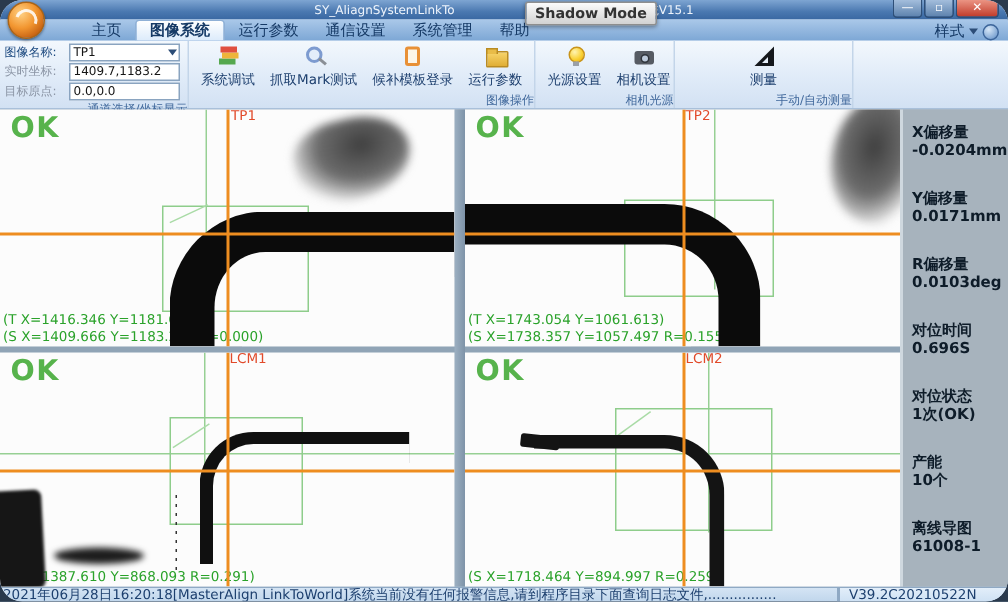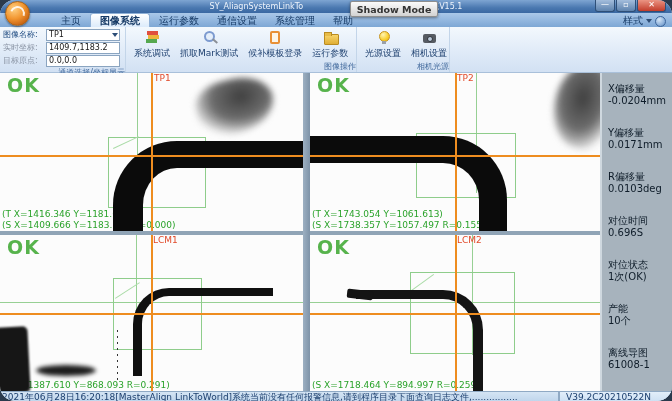--- a/index.html
+++ b/index.html
@@ -103,21 +103,21 @@
   .blk{position:absolute;z-index:2;}
   .blob{position:absolute;z-index:2;}
   .qtext{position:absolute;left:2px;font-size:9px;color:#2aa22a;z-index:1;white-space:nowrap;}
   .speck{position:absolute;z-index:2;width:1px;
       background:repeating-linear-gradient(#333 0 2px,transparent 2px 6px);}
 
   
   .sidebar{width:72px;background:#a7b3bd;border-left:2px solid #cfd8df;box-sizing:border-box;
       padding:6px 0 0 6px;display:flex;flex-direction:column;}
   .sitem{margin-bottom:20px;}
-  .sitem div{font-size:10px;line-height:12px;color:#0e1c29;font-weight:400;white-space:nowrap;}
+  .sitem div{font-size:10px;line-height:12px;color:#0e1c29;font-weight:700;white-space:nowrap;}
 
   
   .statusbar{height:11px;display:flex;background:linear-gradient(#d4e4f4,#bcd3ea);
       border-top:1px solid #8fa9c4;font-size:9px;line-height:10px;color:#1c3f6e;}
   .sb-msg{flex:1;padding-left:2px;white-space:nowrap;overflow:hidden;}
   .sb-ver{width:106px;padding-left:6px;border-left:2px solid #8fa9c4;
       background:linear-gradient(#e2eefa,#cadef2);white-space:nowrap;}
 </style>
 </head>
 <body>
@@ -215,20 +215,31 @@
         <div class="rbtn">
           <span class="ic ic-camera">
               <i></i>
             </span>
           <span class="lbl">相机设置</span>
         </div>
       </div>
       <div class="rg-label">相机光源</div>
     </div>
 
+    <div class="rgroup" style="width:118px">
+      <div class="rg-body" style="justify-content:center;">
+        <div class="rbtn">
+          <span class="ic ic-ruler">
+              <i></i>
+            </span>
+          <span class="lbl">测量</span>
+        </div>
+      </div>
+      <div class="rg-label">手动/自动测量</div>
+    </div>
 
     <div class="rgroup" style="flex:1">
       <div class="rg-body"></div>
         <div class="rg-label"></div>
     </div>
   </div>
 
   <div class="main">
     <div class="colL">
 

